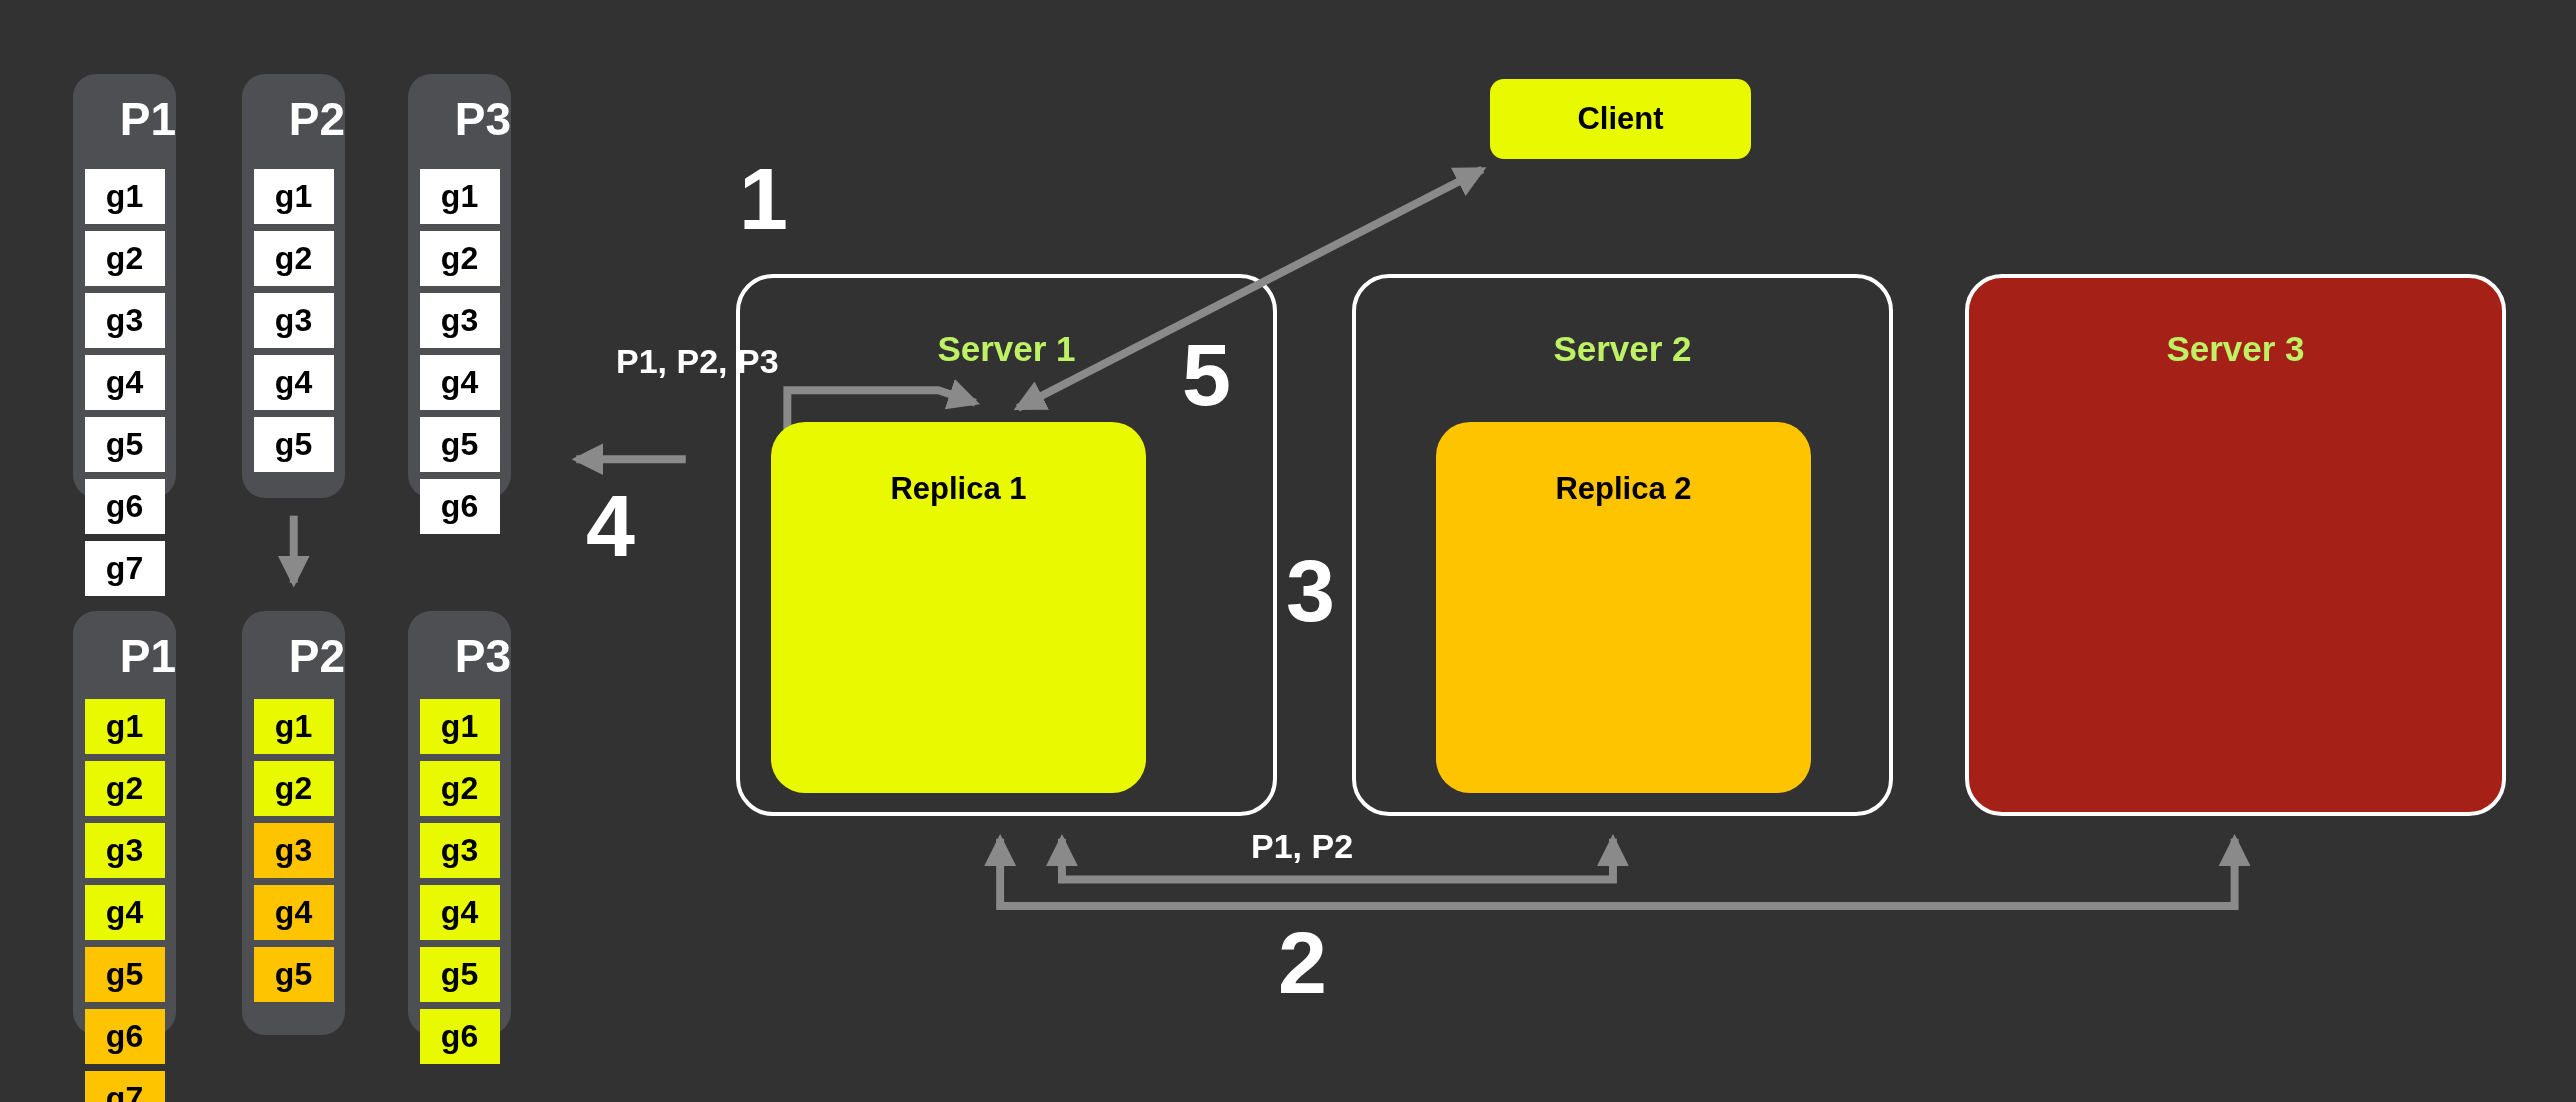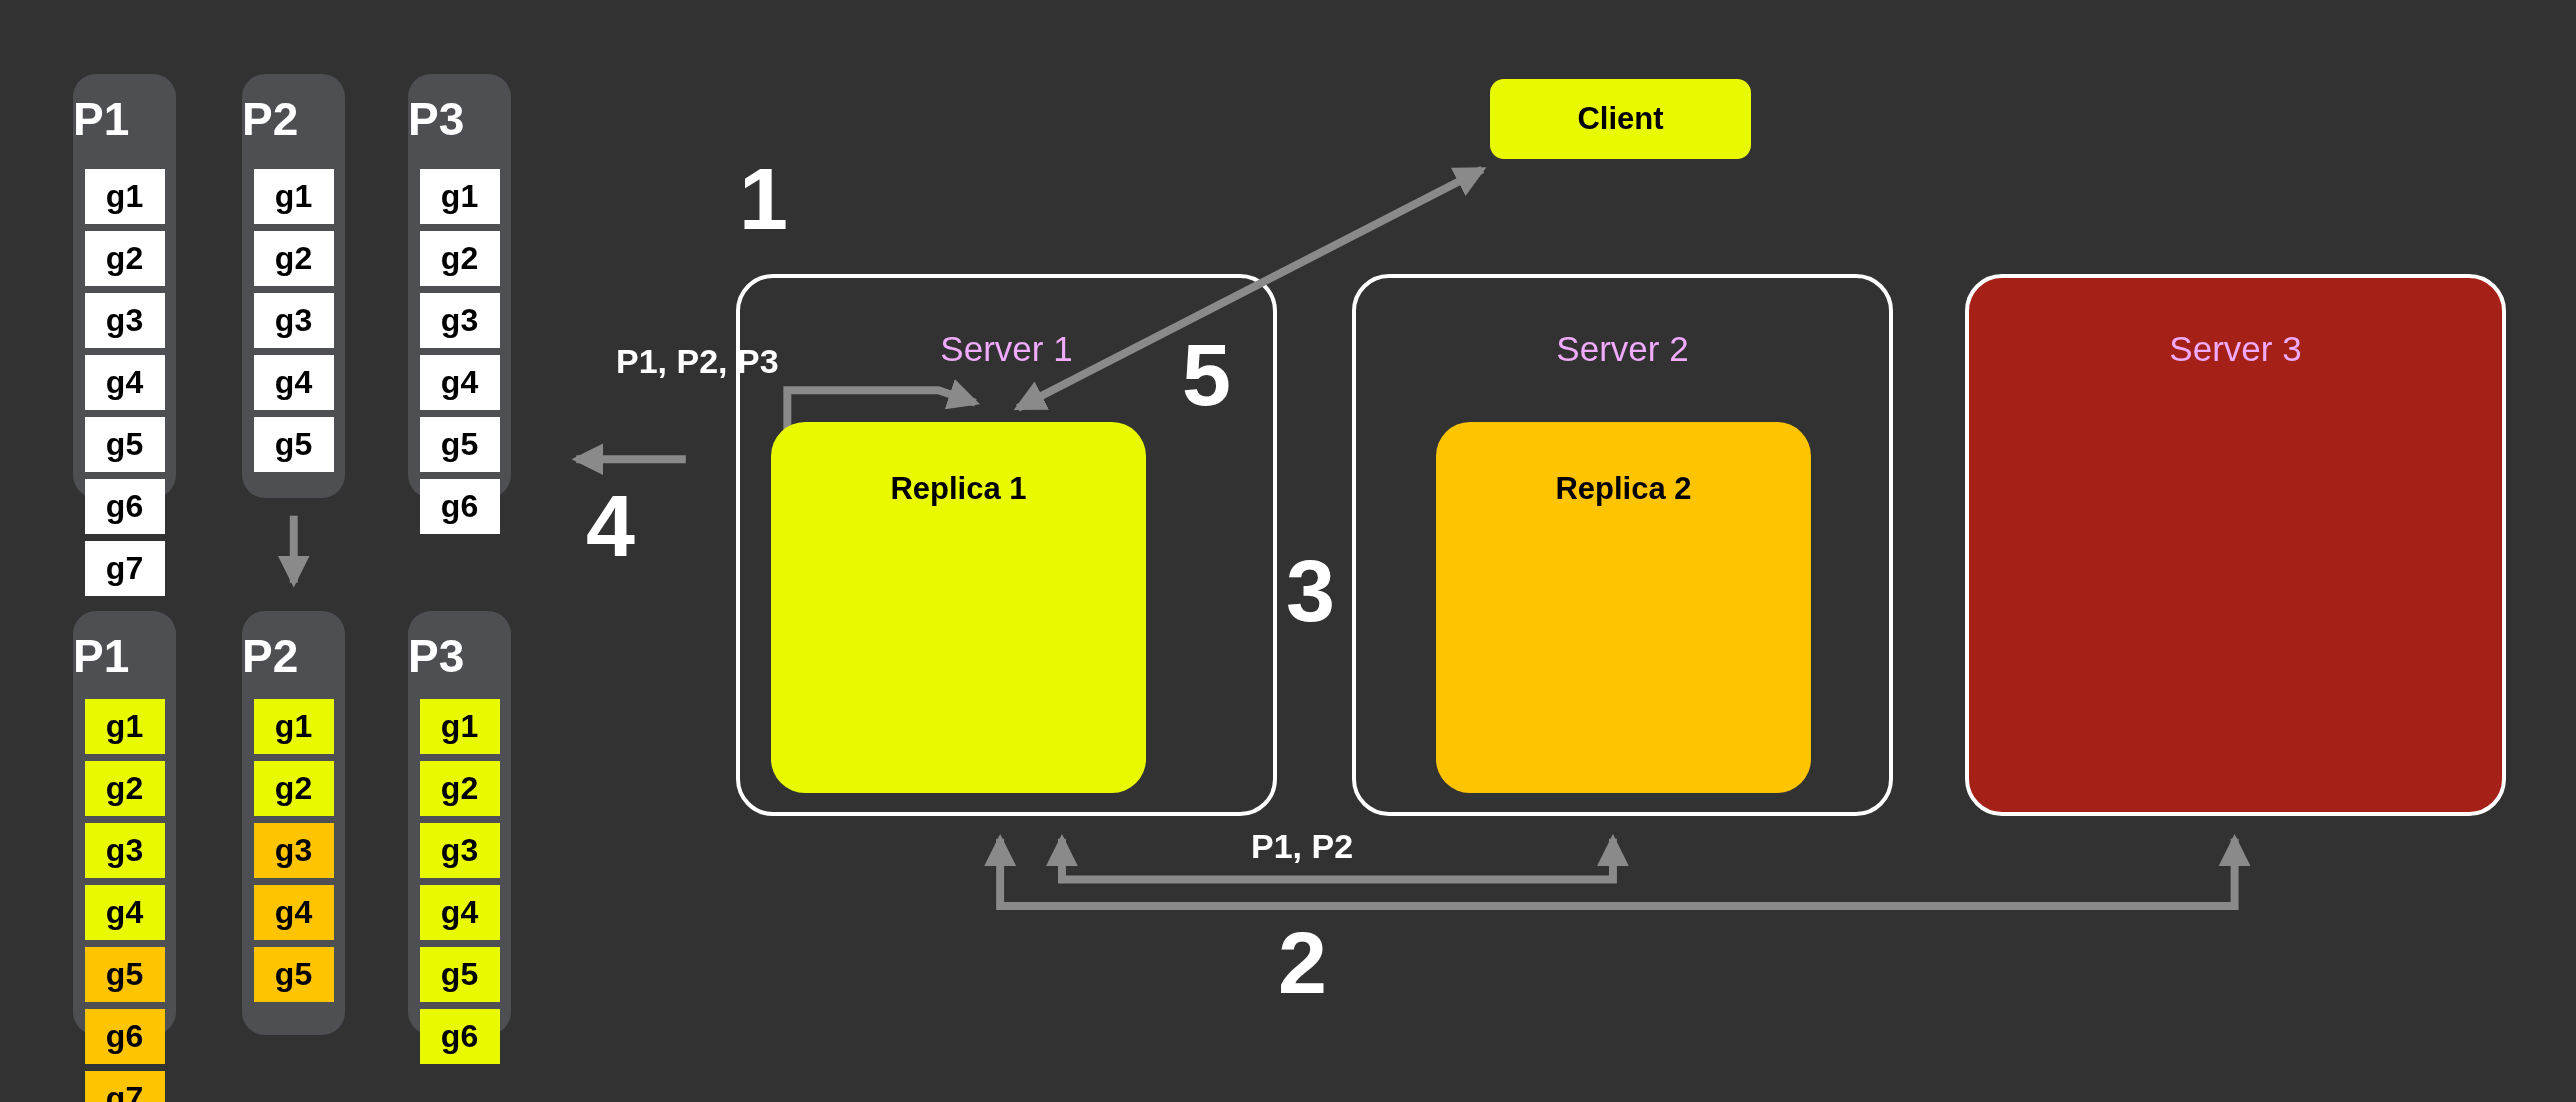--- a/index.html
+++ b/index.html
@@ -1,31 +1,31 @@
 <!DOCTYPE html>
 <html style="font-size:14px"><head>
 <meta charset="utf-8">
 <style>
   html,body{margin:0;padding:0;background:#323233;}
   .canvas{position:relative;width:2576px;height:1102px;background:#323233;overflow:hidden;
           font-family:"Liberation Sans",sans-serif;}
   
   .col{position:absolute;width:103px;height:424px;background:#4d4f52;border-radius:23px;z-index:1;}
-  .col-hdr{margin-top:17.7px;text-align:left;font-size:46px;font-weight:bold;color:#ffffff;}
+  .col-hdr{margin-top:17.7px;text-align:right;font-size:46px;font-weight:bold;color:#ffffff;}
   .cells{position:absolute;left:11.5px;width:80px;display:flex;flex-direction:column;gap:7px;}
   .cell{height:55px;display:flex;align-items:center;justify-content:center;
         font-size:32px;font-weight:bold;color:#000000;}
   .cell.white{background:#ffffff;}
   .cell.yellow{background:#e9fa00;}
   .cell.amber{background:#ffc400;}
   
   .server{position:absolute;top:274px;width:541px;height:542px;border:4.4px solid #ffffff;
           border-radius:37px;box-sizing:border-box;z-index:1;}
   .server-name{position:absolute;top:51px;left:0;width:100%;text-align:center;
-               font-size:35px;font-weight:normal;color:#f0abfc;}
+               font-size:35px;font-weight:bold;color:#bef264;}
   #server-3{background:#a52017;}
   .replica{position:absolute;top:422px;width:375px;height:371px;border-radius:34px;z-index:3;}
   .replica-name{margin-top:49px;text-align:center;font-size:31px;font-weight:bold;color:#000000;}
   #replica-1{left:771px;background:#e9fa00;}
   #replica-2{left:1436px;background:#ffc400;}
   #replica-3{left:2048px;background:#ff0d00;}
   
   .client{position:absolute;left:1490px;top:79px;width:261px;height:80px;background:#e9fa00;
           border-radius:14px;display:flex;align-items:center;justify-content:center;
           font-size:31px;font-weight:bold;color:#000000;z-index:4;}

